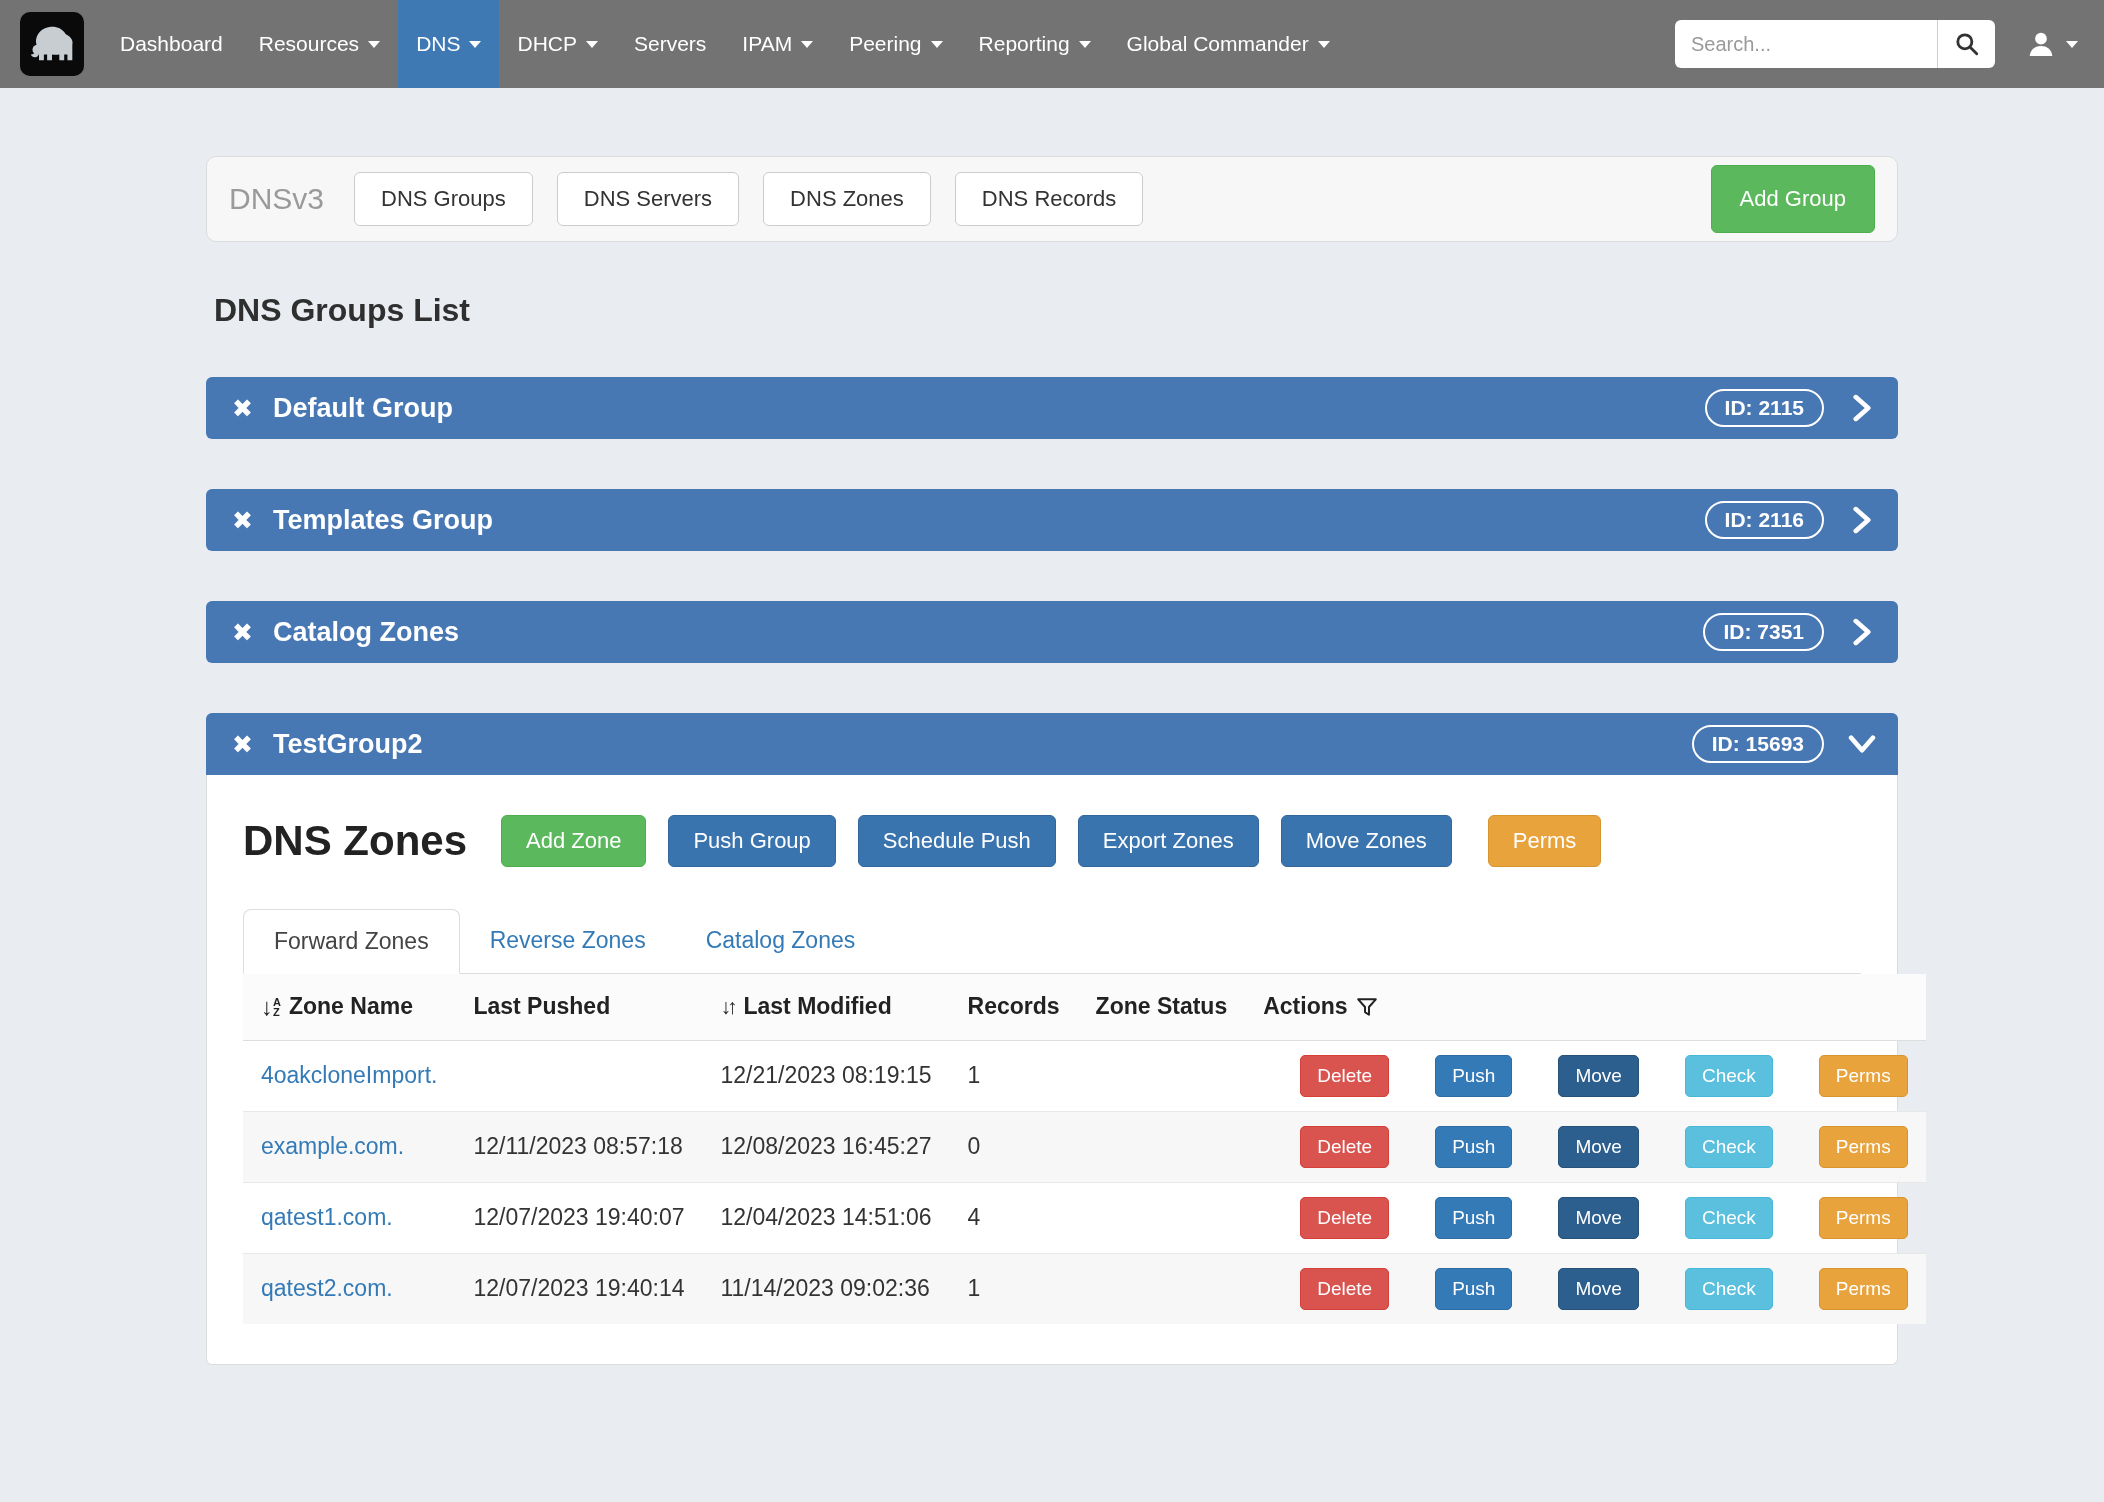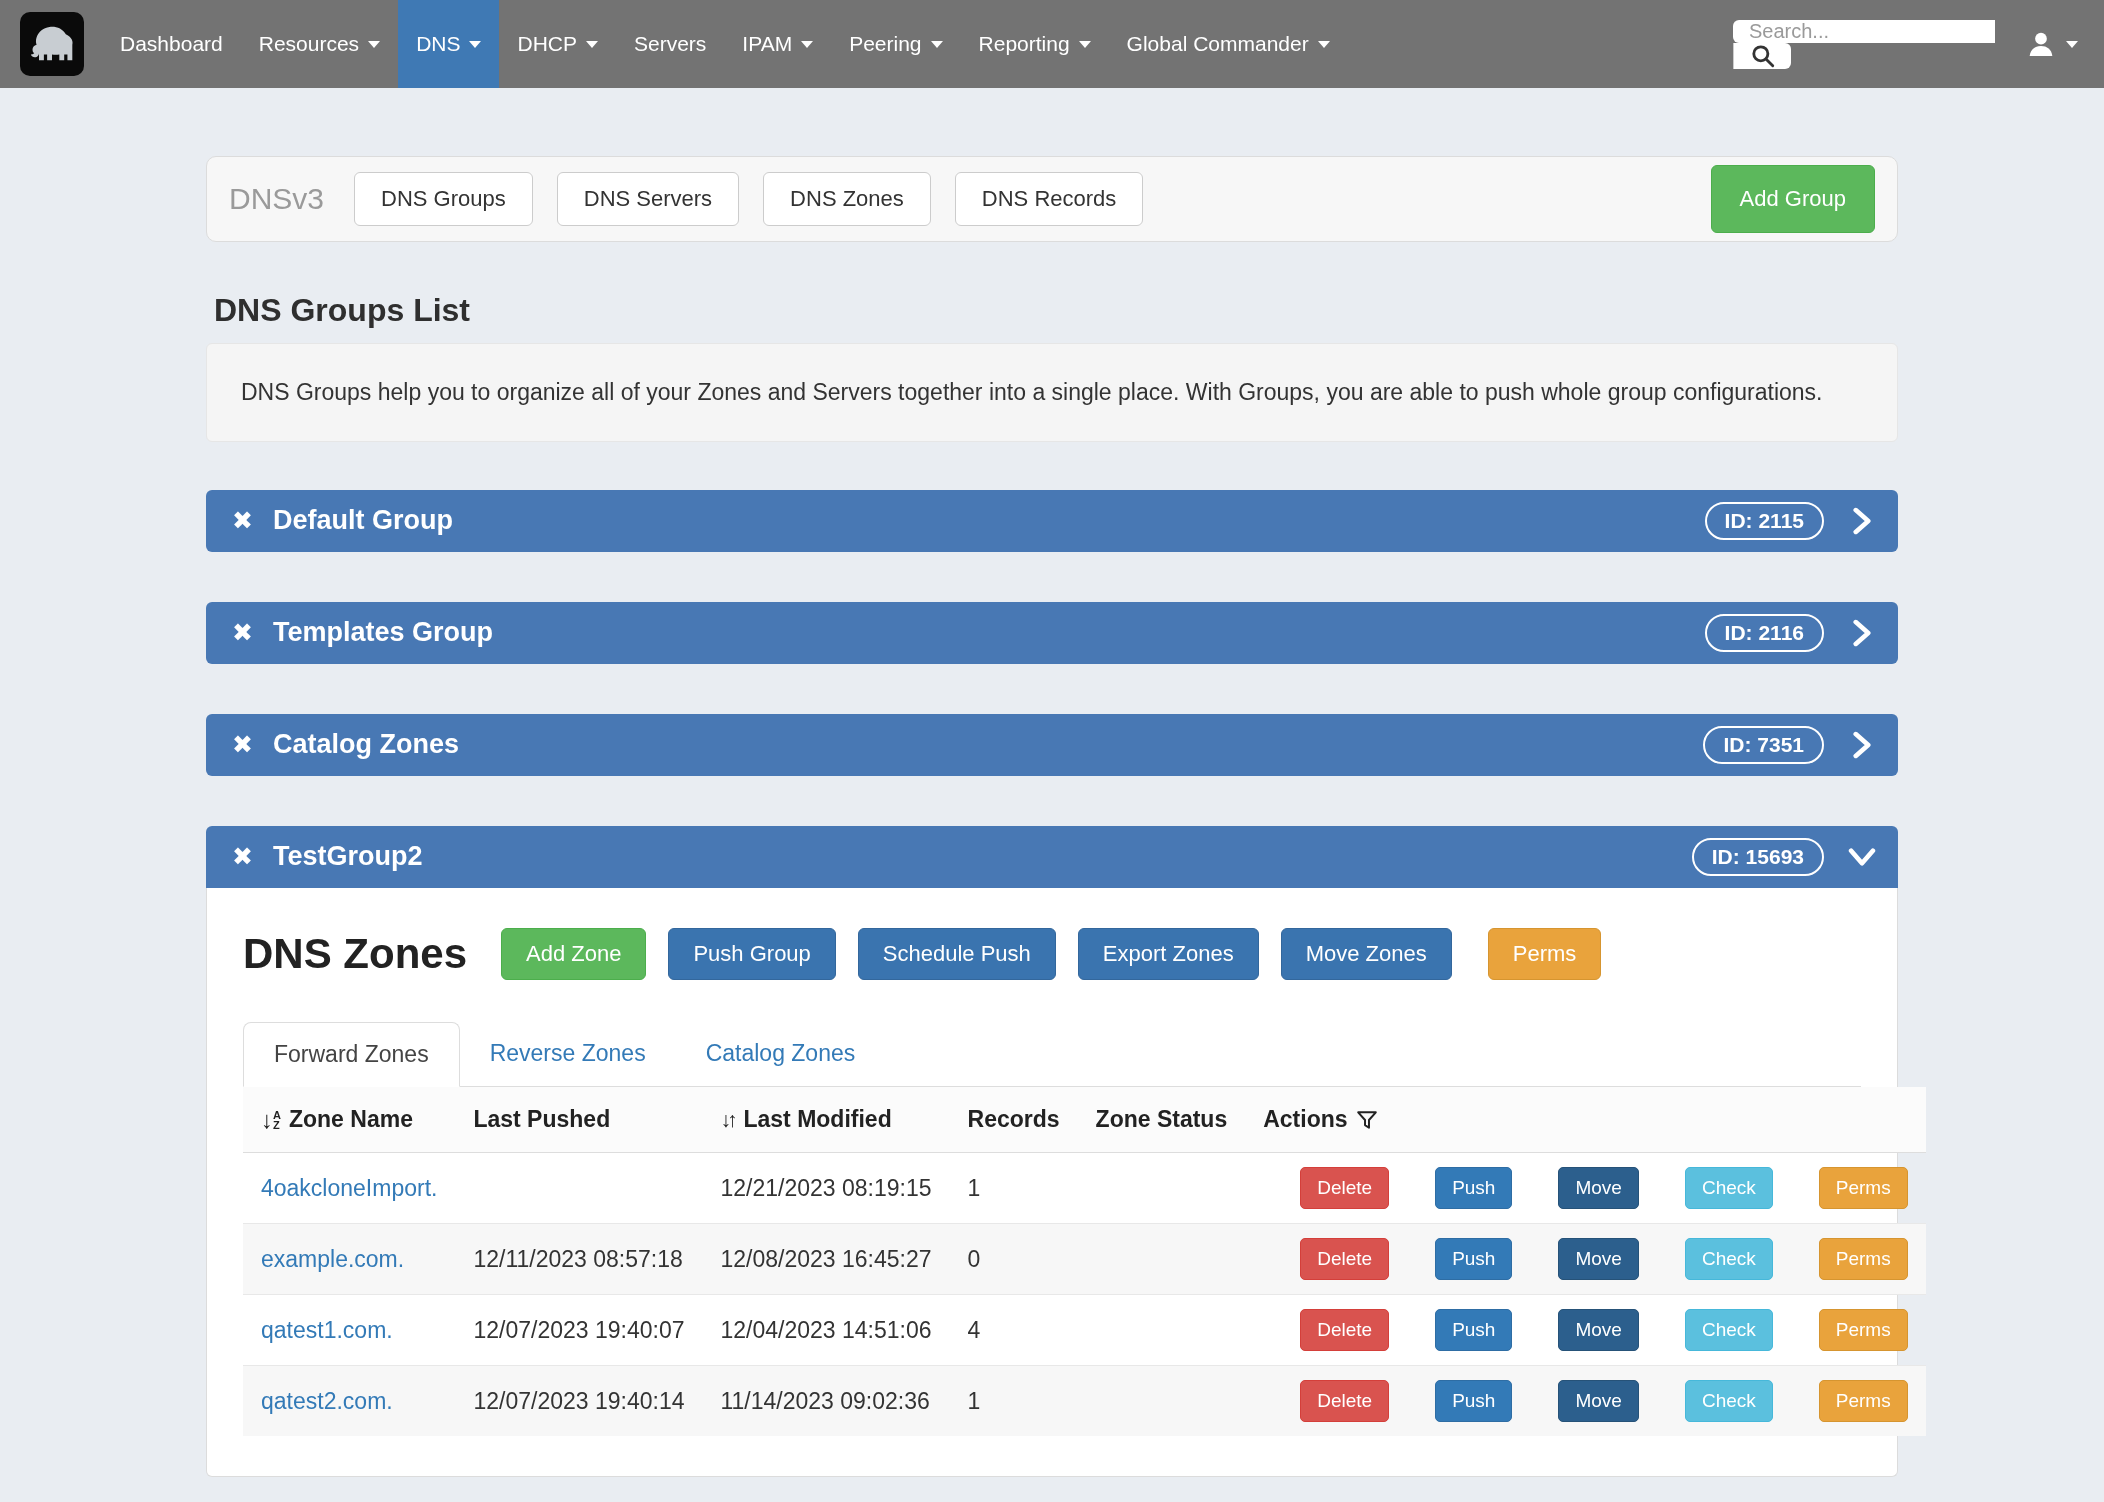--- a/index.html
+++ b/index.html
@@ -25,21 +25,21 @@
     display: flex; align-items: center; padding: 0 18px; color: #fff;
     font-size: 21px; cursor: pointer; white-space: nowrap;
   }
   .nav-items li.active { background: #3f79b4; }
   .caret {
     display: inline-block; width: 0; height: 0; margin-left: 9px;
     border-left: 6px solid transparent; border-right: 6px solid transparent;
     border-top: 7px solid #fff;
   }
   .nav-right { margin-left: auto; display: flex; align-items: center; padding-right: 26px; }
-  .searchgroup { display: flex; height: 48px; flex-direction: column; }
+  .searchgroup { display: flex; height: 48px; }
   .searchgroup input {
     width: 262px; height: 48px; border: none; border-radius: 6px 0 0 6px;
     padding: 0 16px; font-size: 20px; outline: none; color: #333;
     font-family: "Liberation Sans", sans-serif;
   }
   .searchgroup input::placeholder { color: #9a9a9a; }
   .searchgroup button {
     width: 58px; height: 48px; background: #fff; border: none; border-left: 1px solid #ccc;
     border-radius: 0 6px 6px 0; cursor: pointer; display: flex; align-items: center; justify-content: center;
   }
@@ -216,21 +216,20 @@
   <div class="dns-toolbar">
     <span class="module-label">DNSv3</span>
     <button class="btn btn-white">DNS Groups</button>
     <button class="btn btn-white">DNS Servers</button>
     <button class="btn btn-white">DNS Zones</button>
     <button class="btn btn-white">DNS Records</button>
     <button class="btn btn-green">Add Group</button>
   </div>
 
   <h1 class="page-title">DNS Groups List</h1>
-  <div class="info-box">DNS Groups help you to organize all of your Zones and Servers together into a single place. With Groups, you are able to push whole group configurations.</div>
 
   <div class="group-bar first">
     <span class="xicon">✖</span>
     <span class="gname">Default Group</span>
     <span class="gspacer"></span>
     <span class="idpill">ID: 2115</span>
     <span class="chev">
       <svg width="20" height="28" viewBox="0 0 12 18">
           <path d="M2 2l8 7-8 7" fill="none" stroke="#fff" stroke-width="3" stroke-linecap="round" stroke-linejoin="round"></path>
         </svg>

